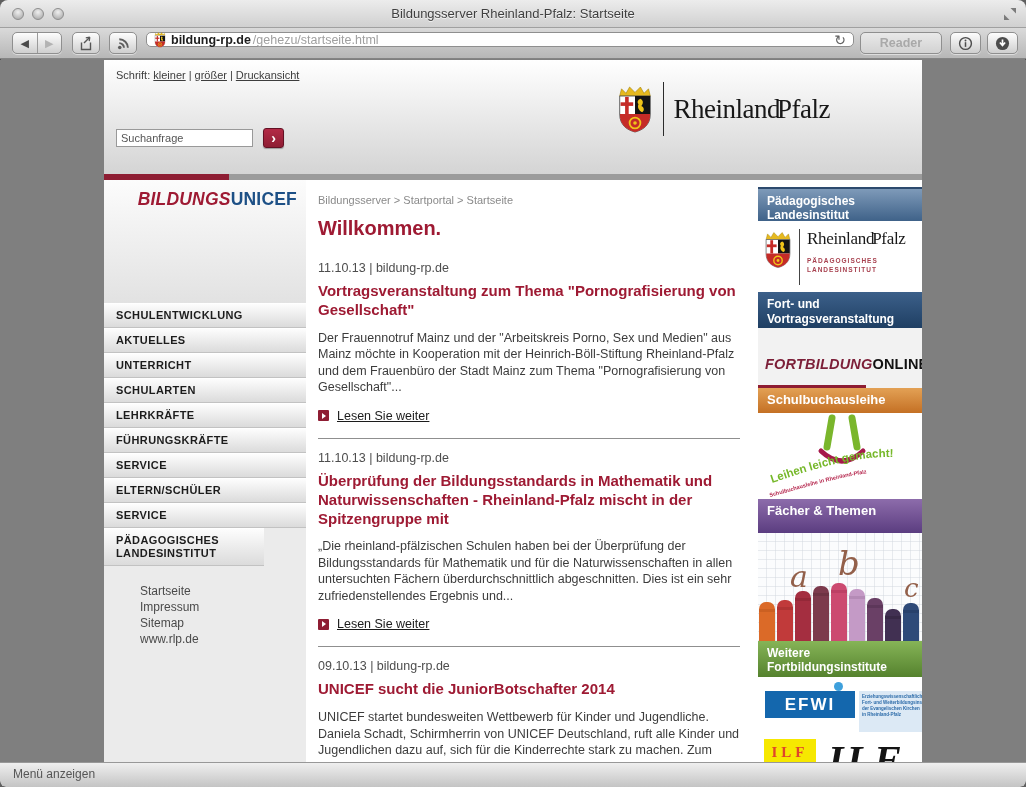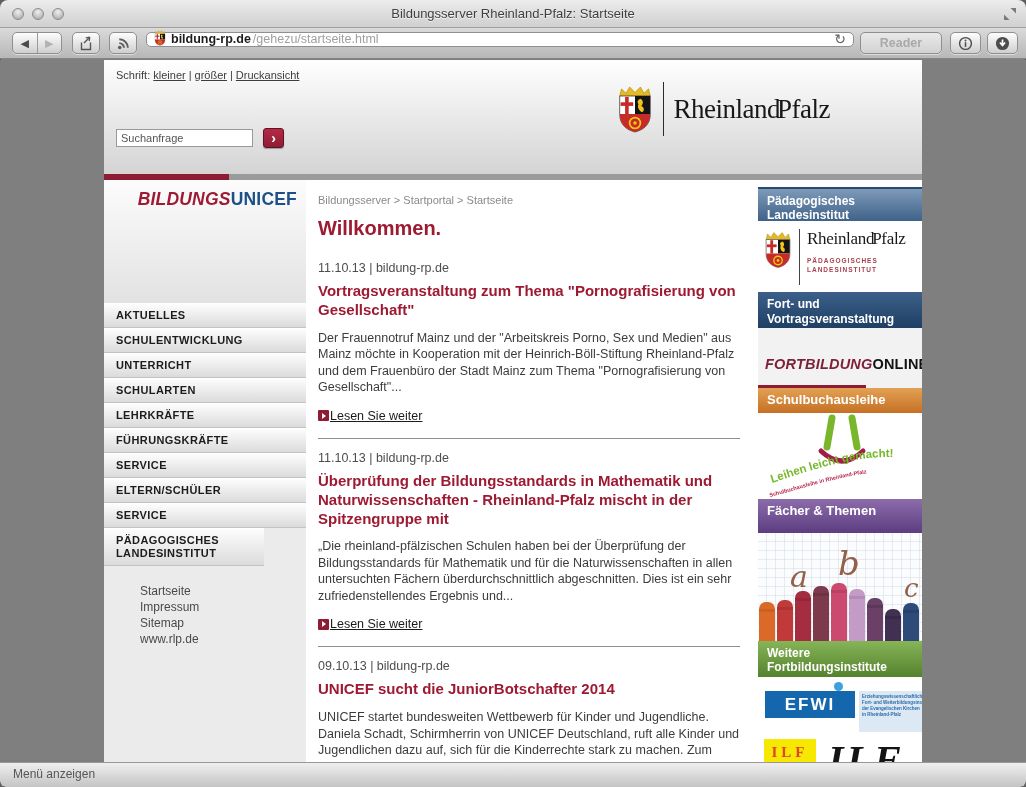--- a/index.html
+++ b/index.html
@@ -49,21 +49,21 @@
   .bf { left:12px; width:50px; padding:0; }
   .bf span { flex:1; text-align:center; font-size:11px; }
   .bf .sep { flex:none; width:1px; height:20px; background:#9a9a9a; }
   .back-ic { color:#4b4b4b; }
   .fwd-ic { color:#b3b3b3; }
   .share { left:72px; width:28px; }
   .rss { left:109px; width:28px; }
   .urlfield {
     position:absolute; top:4px; left:146px; width:708px; height:15px;
     background:#fff; border:1px solid #8f8f8f; border-radius:5px;
-    display:flex; align-items:flex-end; padding:0 7px; gap:5px;
+    display:flex; align-items:center; padding:0 7px; gap:5px;
   }
   .url-host { font-size:12.5px; font-weight:bold; color:#1d1d1d; }
   .url-path { font-size:12.5px; color:#a0a0a0; }
   .reload { margin-left:auto; color:#616161; font-size:14px; line-height:14px; cursor:default; }
   .reader {
     left:860px; width:82px; color:#a9a9a9; font-size:12.5px; font-weight:bold;
     background:linear-gradient(#e9e9e9,#d2d2d2);
   }
   .rbtn1 { left:950px; width:31px; }
   .rbtn2 { left:987px; width:31px; }
@@ -122,21 +122,21 @@
     display:block; font-size:12px; color:#4a4a4a; text-decoration:none;
     line-height:16px; cursor:pointer;margin-left:24px;
   }
   
   .main { flex:1; min-width:0; padding:14px 18px 0 12px; }
   .breadcrumb { font-size:11px; color:#8a8a8a; }
   .welcome { font-size:20px; font-weight:bold; color:#9e1a33; margin:11px 0 21px; }
   .article .meta { font-size:12.5px; color:#4d4d4d; margin-bottom:7px; }
   .article h2 { font-size:15px; font-weight:bold; color:#9e1a33; margin:0 0 10px; line-height:1.26; }
   .article .abody { font-size:12.5px; color:#3c3c3c; line-height:1.32; margin-bottom:13px; }
-  .read-more { display:flex; align-items:center; gap:1px; cursor:pointer; }
+  .read-more { display:flex; align-items:center; gap:8px; cursor:pointer; }
   .rm-ic {
     width:11px; height:11px; background:#8e1d33; border-radius:1px; flex:none;
     display:flex; align-items:center; justify-content:center;
   }
   .rm-tri { width:0; height:0; border-left:4px solid #fff; border-top:3px solid transparent; border-bottom:3px solid transparent; margin-left:1px; }
   .rm-label { font-size:12.5px; color:#1c1c1c; text-decoration:underline; }
   .sep-hr { border:none; border-top:1px solid #8f8f8f; margin:15px 0 12px; }
   
   .rightbar { width:164px; flex:none; margin-top:7px; display:flex; flex-direction:column; }
   .rb-banner {
@@ -299,22 +299,22 @@
         <div class="gray"></div>
       </div>
 
       <div class="content">
 
         <div class="sidebar">
           <div class="sb-logo-box">
             <span class="sb-logo-red">BILDUNGS</span><span class="sb-logo-blue">UNICEF</span>
           </div>
           <nav class="sb-nav">
+            <a class="sb-item">SCHULENTWICKLUNG</a>
             <a class="sb-item">AKTUELLES</a>
-            <a class="sb-item">SCHULENTWICKLUNG</a>
             <a class="sb-item">UNTERRICHT</a>
             <a class="sb-item">SCHULARTEN</a>
             <a class="sb-item">LEHRKRÄFTE</a>
             <a class="sb-item">FÜHRUNGSKRÄFTE</a>
             <a class="sb-item">SERVICE</a>
             <a class="sb-item">ELTERN/SCHÜLER</a>
             <a class="sb-item">SERVICE</a>
             <a class="sb-item" style="width:160px">PÄDAGOGISCHES LANDESINSTITUT</a>
           </nav>
           <div class="sb-links">

